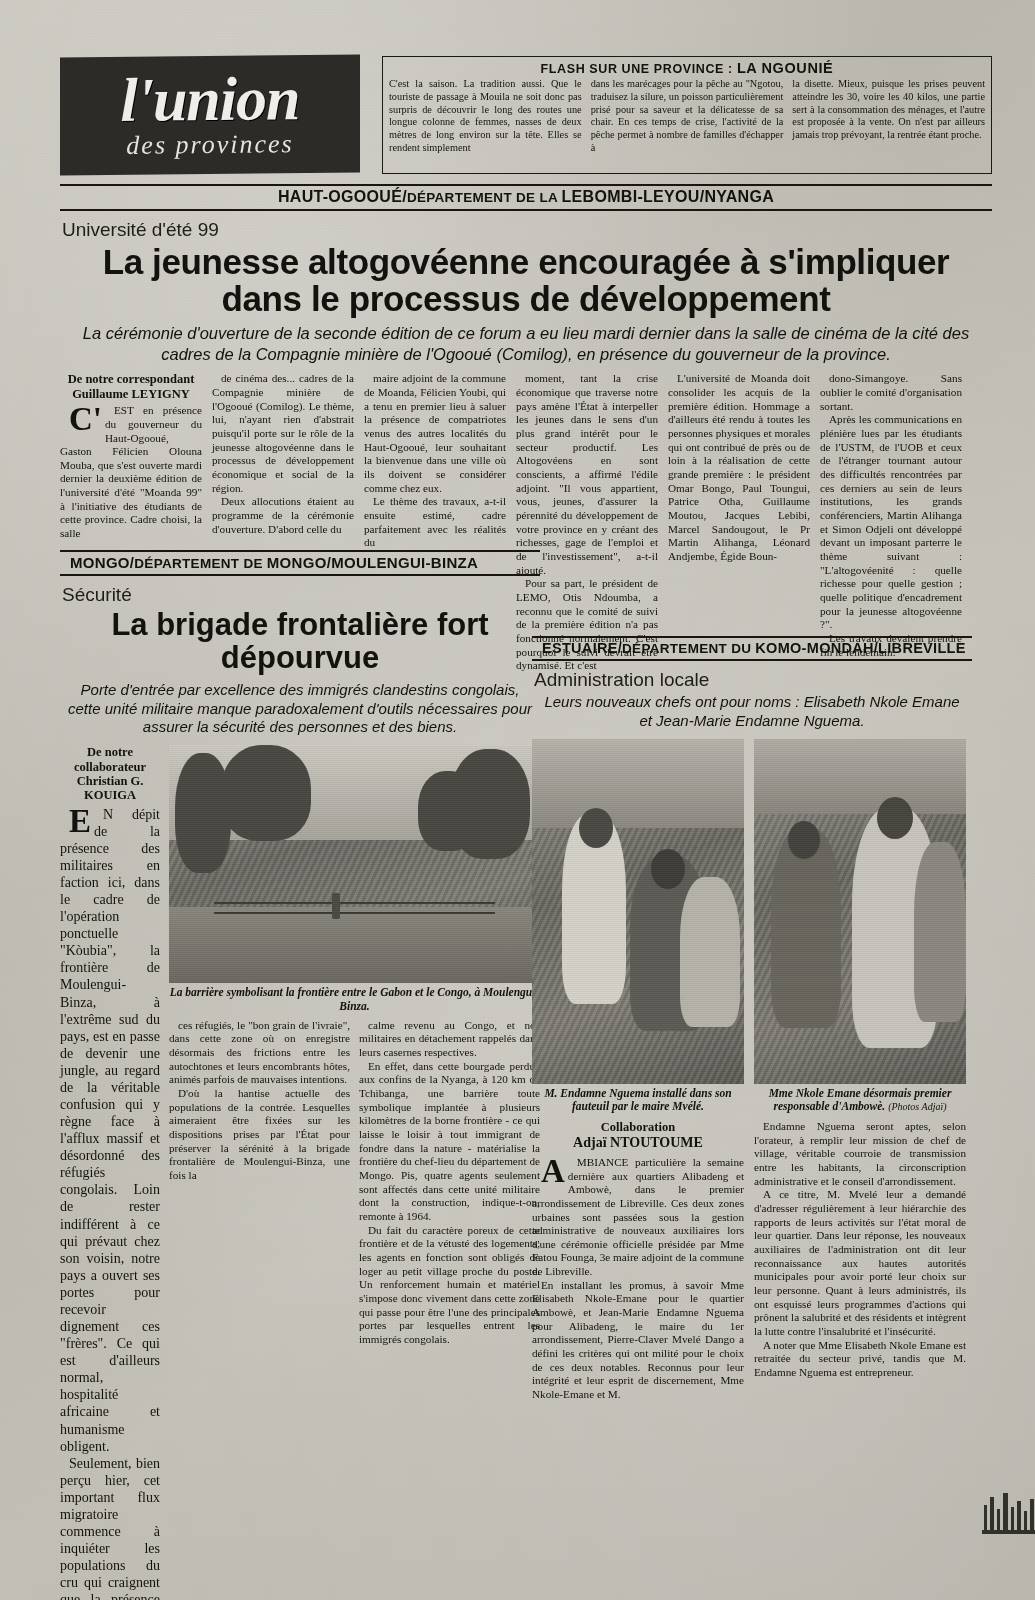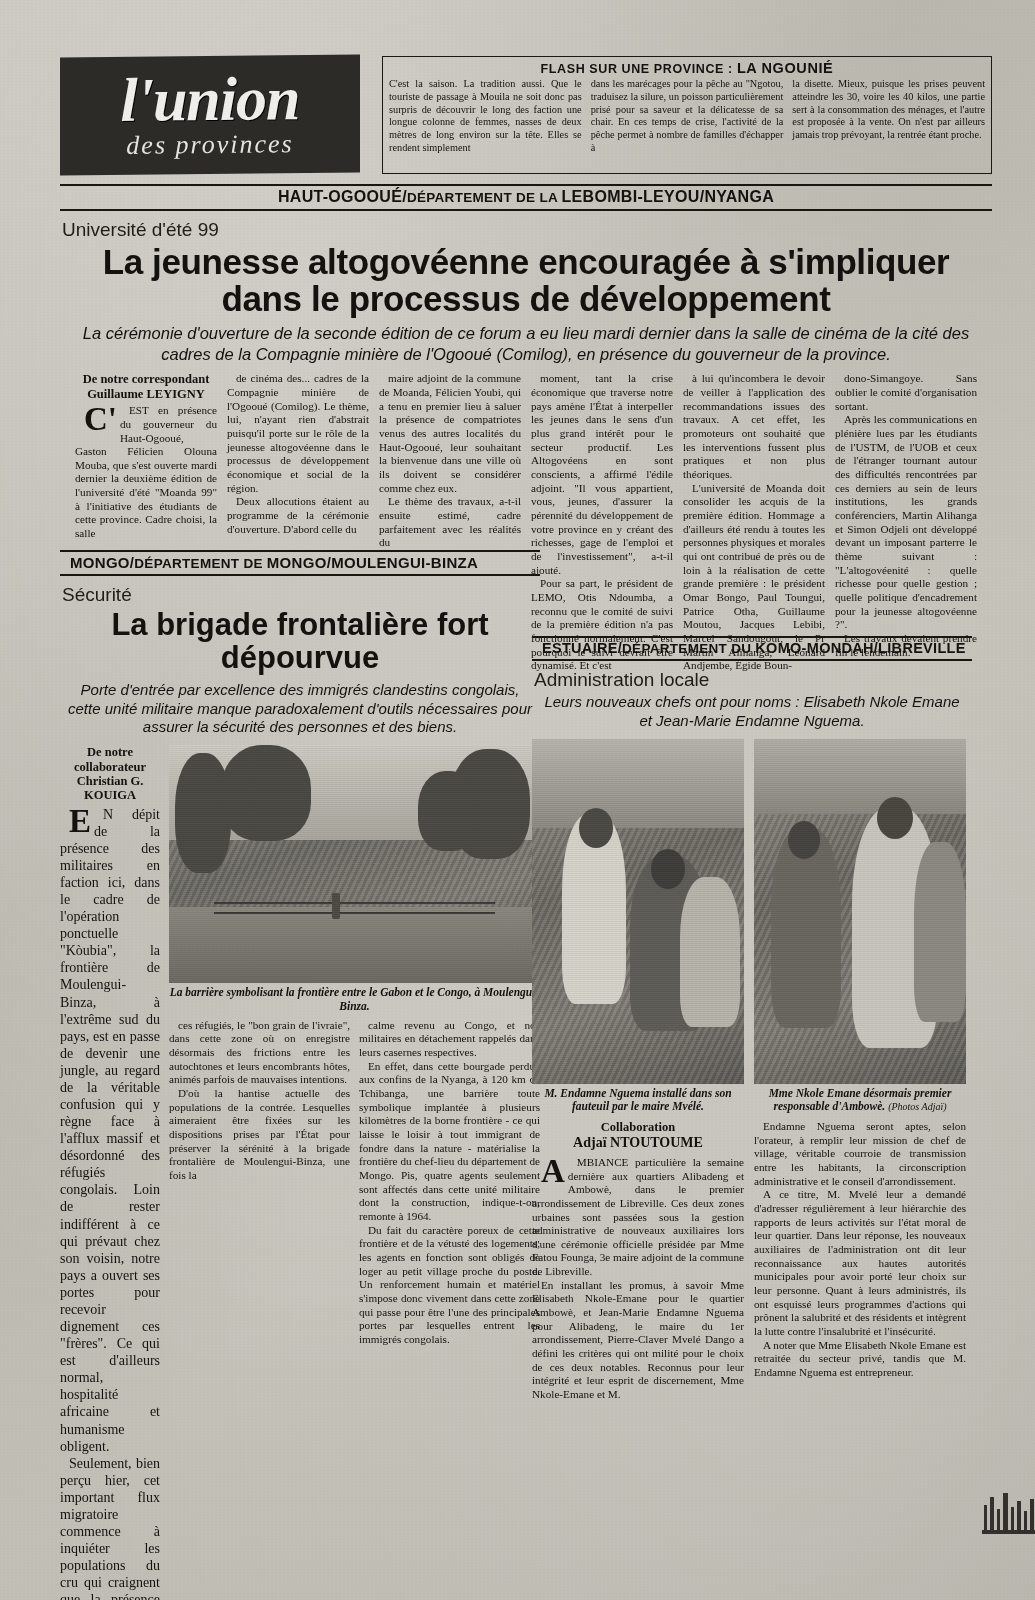--- a/index.html
+++ b/index.html
@@ -164,21 +164,20 @@
     font-size: 33px;
     line-height: 27px;
     font-weight: bold;
     padding-right: 3px;
     padding-top: 2px;
     font-family: "Liberation Serif", serif;
   }
   .cols4 {
     display: flex;
     gap: 10px;
-    justify-content: center;
   }
   .cols4 > div { flex: 1; }
   
   .photo {
     background:
       repeating-linear-gradient(115deg, rgba(0,0,0,.10) 0 3px, rgba(255,255,255,.05) 3px 6px),
       linear-gradient(160deg, #9a978f 0%, #6f6d66 40%, #84817a 70%, #5f5d57 100%);
     position: relative;
     overflow: hidden;
   }
@@ -229,21 +228,21 @@
     <div class="masthead">
       <div class="lu">l'union</div>
       <div class="dp">des provinces</div>
     </div>
 
     <div class="flashbox">
       <div class="flashtitle">
         <span class="sc">FLASH SUR UNE PROVINCE : </span><span>LA NGOUNIÉ</span>
       </div>
       <div class="flashcols">
-        <div>C'est la saison. La tradition aussi. Que le touriste de passage à Mouila ne soit donc pas surpris de découvrir le long des faction une longue colonne de femmes, nasses de deux mètres de long environ sur la tête. Elles se rendent simplement</div>
+        <div>C'est la saison. La tradition aussi. Que le touriste de passage à Mouila ne soit donc pas surpris de découvrir le long des routes une longue colonne de femmes, nasses de deux mètres de long environ sur la tête. Elles se rendent simplement</div>
         <div>dans les marécages pour la pêche au "Ngotou, traduisez la silure, un poisson particulièrement prisé pour sa saveur et la délicatesse de sa chair. En ces temps de crise, l'activité de la pêche permet à nombre de familles d'échapper à</div>
         <div>la disette. Mieux, puisque les prises peuvent atteindre les 30, voire les 40 kilos, une partie sert à la consommation des ménages, et l'autre est proposée à la vente. On n'est par ailleurs jamais trop prévoyant, la rentrée étant proche.</div>
       </div>
     </div>
 
     <div style="position:absolute;left:8px;top:146px;width:932px;">
       <div class="secbar">
         <span>HAUT-OGOOUÉ/</span><span class="sc">DÉPARTEMENT DE LA </span><span>LEBOMBI-LEYOU/NYANGA</span>
       </div>
       <div class="kicker">Université d'été 99</div>
@@ -271,21 +270,20 @@
           </div>
         </div>
         <div style="flex:0 0 142px;">
           <div class="body-col">
             <p>moment, tant la crise économique que traverse notre pays amène l'État à interpeller les jeunes dans le sens d'un plus grand intérêt pour le secteur productif. Les Altogovéens en sont conscients, a affirmé l'édile adjoint. "Il vous appartient, vous, jeunes, d'assurer la pérennité du développement de votre province en y créant des richesses, gage de l'emploi et de l'investissement", a-t-il ajouté.</p>
             <p>Pour sa part, le président de LEMO, Otis Ndoumba, a reconnu que le comité de suivi de la première édition n'a pas fonctionné normalement. C'est pourquoi le suivi devrait être dynamisé. Et c'est</p>
           </div>
         </div>
         <div style="flex:0 0 142px;">
           <div class="body-col">
-            <p>à lui qu'incombera le devoir de veiller à l'application des recommandations issues des travaux. A cet effet, les promoteurs ont souhaité que les interventions fussent plus pratiques et non plus théoriques.</p>
             <p>L'université de Moanda doit consolider les acquis de la première édition. Hommage a d'ailleurs été rendu à toutes les personnes physiques et morales qui ont contribué de près ou de loin à la réalisation de cette grande première : le président Omar Bongo, Paul Toungui, Patrice Otha, Guillaume Moutou, Jacques Lebibi, Marcel Sandougout, le Pr Martin Alihanga, Léonard Andjembe, Égide Boun-</p>
           </div>
         </div>
         <div style="flex:0 0 142px;">
           <div class="body-col">
             <p>dono-Simangoye. Sans oublier le comité d'organisation sortant.</p>
             <p>Après les communications en plénière lues par les étudiants de l'USTM, de l'UOB et ceux de l'étranger tournant autour des difficultés rencontrées par ces derniers au sein de leurs institutions, les grands conférenciers, Martin Alihanga et Simon Odjeli ont développé devant un imposant parterre le thème suivant : "L'altogovéenité : quelle richesse pour quelle gestion ; quelle politique d'encadrement pour la jeunesse altogovéenne ?".</p>
             <p>Les travaux devaient prendre fin le lendemain.</p>
           </div>
         </div>

